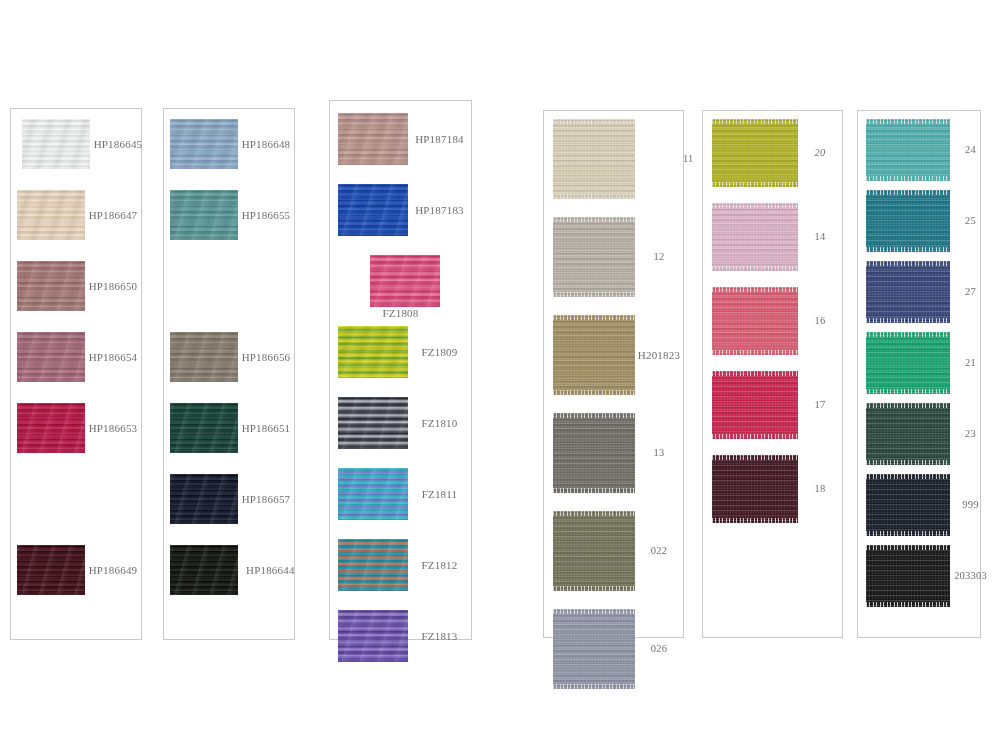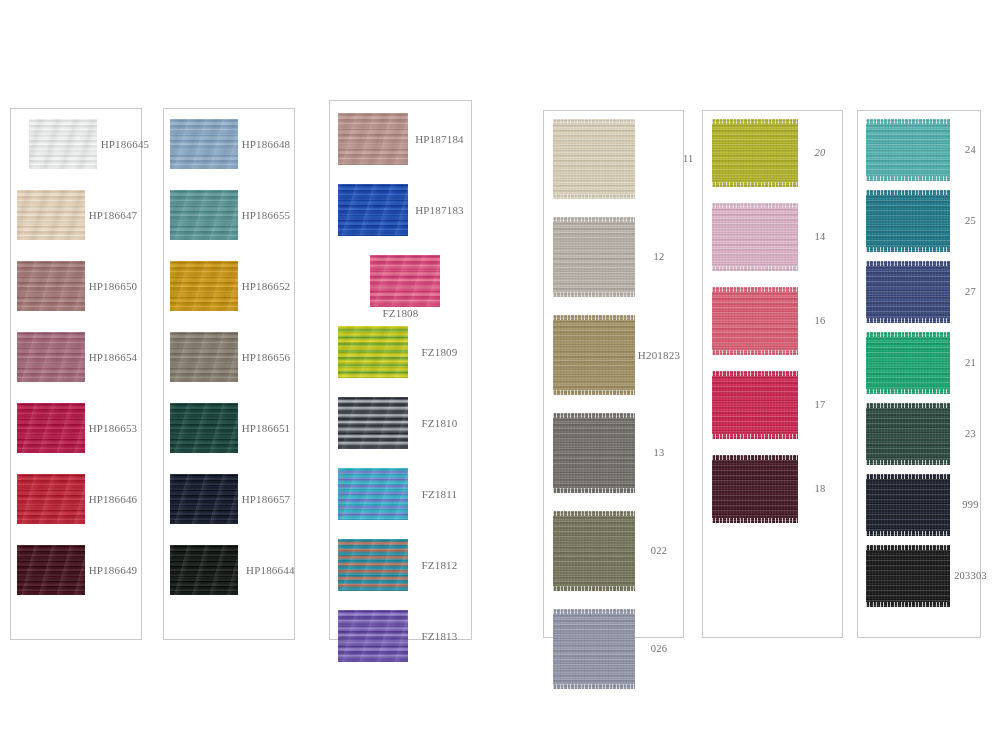--- a/index.html
+++ b/index.html
@@ -118,62 +118,54 @@
     white-space: nowrap;
     line-height: 1.1;
   }
   .code.num { font-size: 10.5px; }
 </style>
 </head>
 <body>
 
 <div id="sheet" style="background: rgb(255, 255, 255);">
     <div class="panel" style="left: 10px; top: 108px; width: 132px; height: 532px; border-color: rgb(201, 201, 201);">
-      <div class="row" style="left: 12px; top: 10px; width: 130px; height: 50px;">
+      <div class="row" style="left: 5px; top: 10px; width: 130px; height: 50px;">
         <div class="swatch yarn" style="margin-left: 6px; width: 68px; height: 50px; background: repeating-linear-gradient(rgb(235, 238, 236) 0px, rgb(235, 238, 236) 2px, rgb(247, 249, 248) 4px, rgb(235, 238, 236) 7px);"></div>
         <div class="code" style="color: rgb(111, 111, 111);">HP186645</div>
       </div>
       <div class="row" style="left: 0px; top: 81px; width: 130px; height: 50px;">
         <div class="swatch yarn" style="margin-left: 6px; width: 68px; height: 50px; background: repeating-linear-gradient(rgb(230, 207, 180) 0px, rgb(230, 207, 180) 2px, rgb(240, 224, 204) 4px, rgb(230, 207, 180) 7px);"></div>
         <div class="code" style="color: rgb(111, 111, 111);">HP186647</div>
       </div>
       <div class="row" style="left: 0px; top: 152px; width: 130px; height: 50px;">
         <div class="swatch yarn" style="margin-left: 6px; width: 68px; height: 50px; background: repeating-linear-gradient(rgb(157, 110, 108) 0px, rgb(157, 110, 108) 2px, rgb(176, 136, 134) 4px, rgb(157, 110, 108) 7px);"></div>
         <div class="code" style="color: rgb(111, 111, 111);">HP186650</div>
       </div>
       <div class="row" style="left: 0px; top: 223px; width: 130px; height: 50px;">
         <div class="swatch yarn" style="margin-left: 6px; width: 68px; height: 50px; background: repeating-linear-gradient(rgb(158, 95, 115) 0px, rgb(158, 95, 115) 2px, rgb(176, 119, 135) 4px, rgb(158, 95, 115) 7px);"></div>
         <div class="code" style="color: rgb(111, 111, 111);">HP186654</div>
       </div>
       <div class="row" style="left: 0px; top: 294px; width: 130px; height: 50px;">
         <div class="swatch yarn" style="margin-left: 6px; width: 68px; height: 50px; background: repeating-linear-gradient(rgb(174, 12, 61) 0px, rgb(174, 12, 61) 2px, rgb(194, 33, 80) 4px, rgb(174, 12, 61) 7px);"></div>
         <div class="code" style="color: rgb(111, 111, 111);">HP186653</div>
-      </div>
-      <div class="row" style="left: 0px; top: 365px; width: 130px; height: 50px;">
-        <div class="swatch yarn" style="margin-left: 6px; width: 68px; height: 50px; background: repeating-linear-gradient(rgb(181, 22, 42) 0px, rgb(181, 22, 42) 2px, rgb(203, 42, 62) 4px, rgb(181, 22, 42) 7px);"></div>
-        <div class="code" style="color: rgb(111, 111, 111);">HP186646</div>
       </div>
       <div class="row" style="left: 0px; top: 436px; width: 130px; height: 50px;">
         <div class="swatch yarn" style="margin-left: 6px; width: 68px; height: 50px; background: repeating-linear-gradient(rgb(54, 6, 15) 0px, rgb(54, 6, 15) 2px, rgb(74, 18, 32) 4px, rgb(54, 6, 15) 7px);"></div>
         <div class="code" style="color: rgb(111, 111, 111);">HP186649</div>
       </div>
     </div>
     <div class="panel" style="left: 163px; top: 108px; width: 132px; height: 532px; border-color: rgb(201, 201, 201);">
       <div class="row" style="left: 0px; top: 10px; width: 130px; height: 50px;">
         <div class="swatch yarn" style="margin-left: 6px; width: 68px; height: 50px; background: repeating-linear-gradient(rgb(127, 161, 192) 0px, rgb(127, 161, 192) 2px, rgb(154, 183, 208) 4px, rgb(127, 161, 192) 7px);"></div>
         <div class="code" style="color: rgb(111, 111, 111);">HP186648</div>
       </div>
       <div class="row" style="left: 0px; top: 81px; width: 130px; height: 50px;">
         <div class="swatch yarn" style="margin-left: 6px; width: 68px; height: 50px; background: repeating-linear-gradient(rgb(78, 141, 141) 0px, rgb(78, 141, 141) 2px, rgb(104, 163, 162) 4px, rgb(78, 141, 141) 7px);"></div>
         <div class="code" style="color: rgb(111, 111, 111);">HP186655</div>
       </div>
-      <div class="row" style="left: 0px; top: 152px; width: 130px; height: 50px;">
-        <div class="swatch yarn" style="margin-left: 6px; width: 68px; height: 50px; background: repeating-linear-gradient(rgb(194, 140, 6) 0px, rgb(194, 140, 6) 2px, rgb(216, 164, 27) 4px, rgb(194, 140, 6) 7px);"></div>
-        <div class="code" style="color: rgb(111, 111, 111);">HP186652</div>
-      </div>
       <div class="row" style="left: 0px; top: 223px; width: 130px; height: 50px;">
         <div class="swatch yarn" style="margin-left: 6px; width: 68px; height: 50px; background: repeating-linear-gradient(rgb(124, 115, 101) 0px, rgb(124, 115, 101) 2px, rgb(148, 138, 123) 4px, rgb(124, 115, 101) 7px);"></div>
         <div class="code" style="color: rgb(111, 111, 111);">HP186656</div>
       </div>
       <div class="row" style="left: 0px; top: 294px; width: 130px; height: 50px;">
         <div class="swatch yarn" style="margin-left: 6px; width: 68px; height: 50px; background: repeating-linear-gradient(rgb(13, 56, 47) 0px, rgb(13, 56, 47) 2px, rgb(26, 76, 65) 4px, rgb(13, 56, 47) 7px);"></div>
         <div class="code" style="color: rgb(111, 111, 111);">HP186651</div>
       </div>
       <div class="row" style="left: 0px; top: 365px; width: 130px; height: 50px;">
         <div class="swatch yarn" style="margin-left: 6px; width: 68px; height: 50px; background: repeating-linear-gradient(rgb(10, 16, 32) 0px, rgb(10, 16, 32) 2px, rgb(21, 29, 51) 4px, rgb(10, 16, 32) 7px);"></div>

